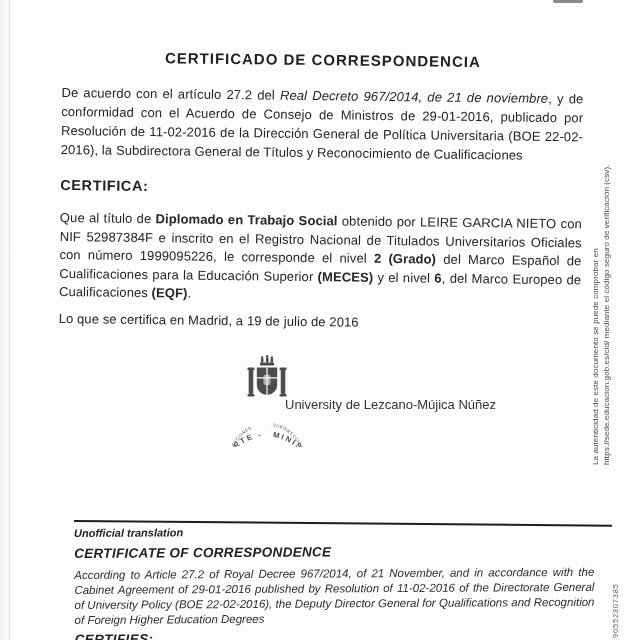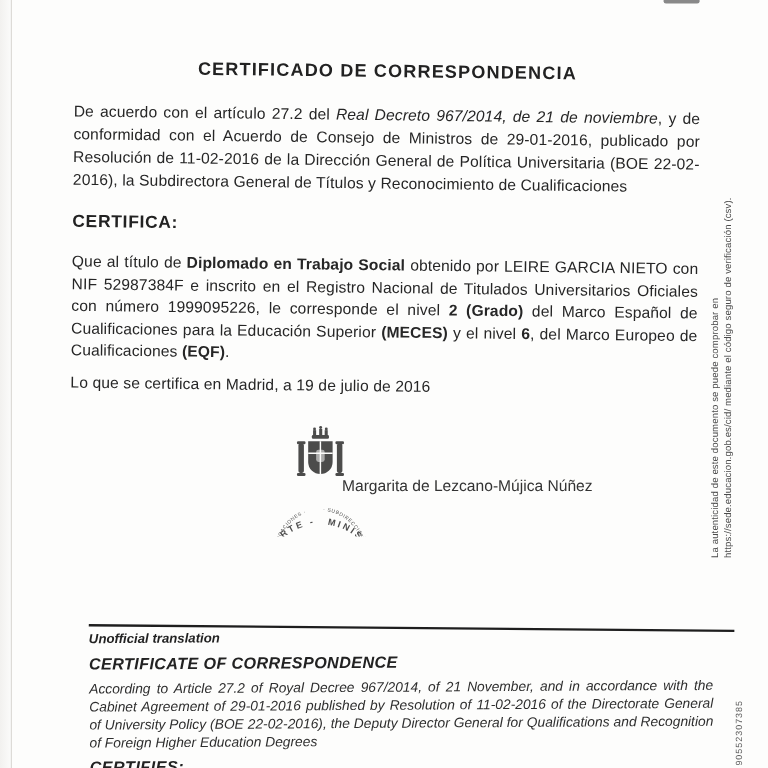--- a/index.html
+++ b/index.html
@@ -78,21 +78,21 @@
 <div class="scan-top-smudge"></div>
 
 <div class="es-block">
   <div class="doc-title">CERTIFICADO DE CORRESPONDENCIA</div>
   <div class="para p-intro"><span>De acuerdo con el artículo 27.2 del </span><span style="font-style: italic;">Real Decreto 967/2014, de 21 de noviembre</span><span>, y de conformidad con el Acuerdo de Consejo de Ministros de 29-01-2016, publicado por Resolución de 11-02-2016 de la Dirección General de Política Universitaria (BOE 22-02-2016), la Subdirectora General de Títulos y Reconocimiento de Cualificaciones</span></div>
   <div class="h-certifica">CERTIFICA:</div>
   <div class="para p-body"><span>Que al título de </span><span style="font-weight: bold;">Diplomado en Trabajo Social</span><span> obtenido por LEIRE GARCIA NIETO con NIF 52987384F e inscrito en el Registro Nacional de Titulados Universitarios Oficiales con número 1999095226, le corresponde el nivel </span><span style="font-weight: bold;">2 (Grado)</span><span> del Marco Español de Cualificaciones para la Educación Superior </span><span style="font-weight: bold;">(MECES)</span><span> y el nivel </span><span style="font-weight: bold;">6</span><span>, del Marco Europeo de Cualificaciones </span><span style="font-weight: bold;">(EQF)</span><span>.</span></div>
   <div class="para p-date">Lo que se certifica en Madrid, a 19 de julio de 2016</div>
 </div>
 
-<div class="signature-name">Margarita de Lezcano-Mújica Núñez</div>
+<div class="signature-name">University de Lezcano-Mújica Núñez</div>
 
 <svg class="stamp" viewBox="0 0 112 112" xmlns="http://www.w3.org/2000/svg">
   <defs>
     <path id="outerArc" d="M 56,102 A 46,46 0 1 1 55.8,102"></path>
     <path id="innerArc" d="M 56,91 A 35,35 0 1 1 55.8,91"></path>
   </defs>
   <g fill="#3d3d3d">
     <text font-size="7.4" font-weight="bold" letter-spacing="2" font-family="Liberation Sans, sans-serif">
       <textPath href="#outerArc" startOffset="2%">MINISTERIO DE EDUCACIÓN, CULTURA Y DEPORTE -</textPath>
     </text>

